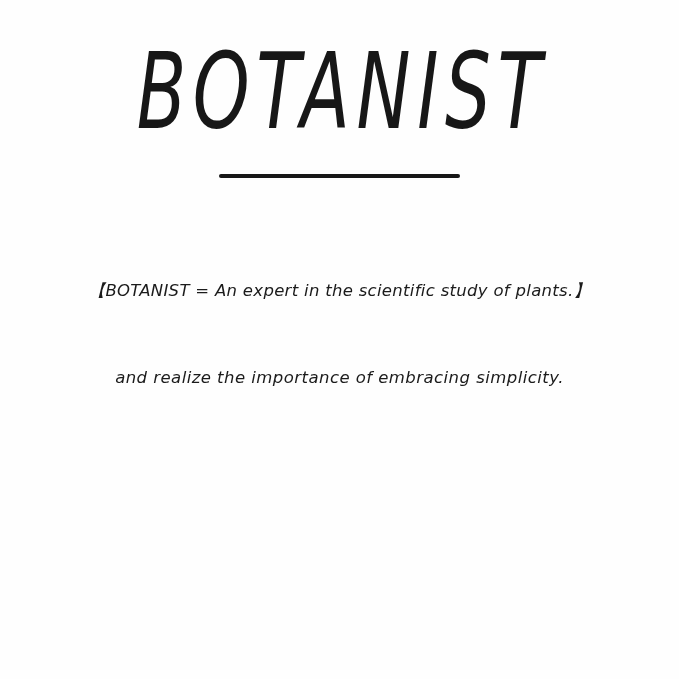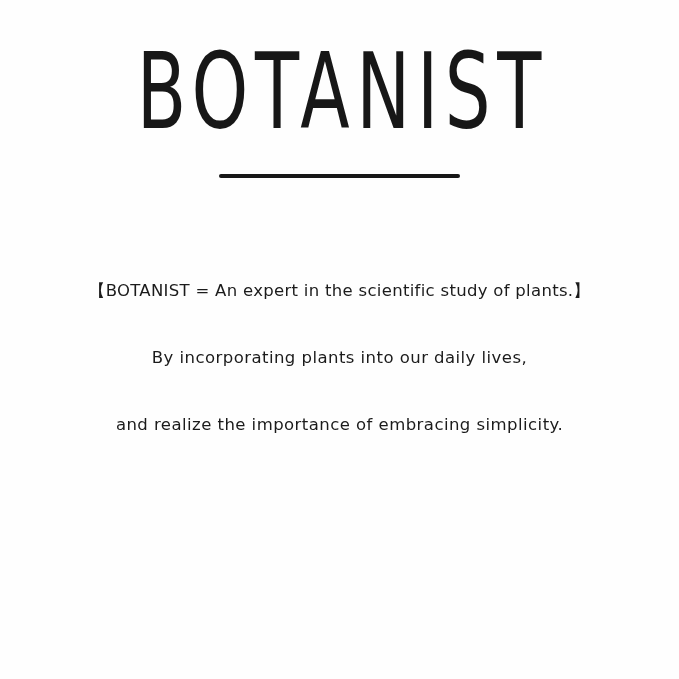--- a/index.html
+++ b/index.html
@@ -15,20 +15,21 @@
     overflow: hidden;
   }
   .page {
     width: 679px;
     height: 679px;
     box-sizing: border-box;
     display: flex;
     flex-direction: column;
     align-items: center;
     background: #fefefe;
+    font-style: italic;
   }
   .brand-block {
     margin-top: 40px;
     display: flex;
     flex-direction: column;
     align-items: center;
   }
   .brand-title {
     font-family: "DejaVu Sans", sans-serif;
     font-size: 76px;
@@ -47,20 +48,21 @@
     background: #171717;
     border-radius: 2px;
     margin-top: 58px;
   }
   .body-block {
     margin-top: 88px;
     width: 100%;
     display: flex;
     flex-direction: column;
     align-items: center;
+    gap: 20px;
   }
   .body-line {
     font-family: "DejaVu Sans", sans-serif;
     font-size: 16.5px;
     letter-spacing: 0.45px;
     color: #1b1b1b;
     line-height: 1;
     margin-bottom: 34px;
     white-space: nowrap;
     text-align: center;
@@ -77,18 +79,17 @@
 
 <div class="page">
 
   <div class="brand-block">
     <div class="brand-title">BOTANIST</div>
     <div class="brand-rule"></div>
   </div>
 
   <div class="body-block">
     <p class="body-line definition">【BOTANIST = An expert in the scientific study of plants.】</p>
-    <p class="body-line">By incorporating plants into our daily lives,</p>
     <p class="body-line">and realize the importance of embracing simplicity.</p>
 
   </div>
 
 </div>
 
 </body></html>

